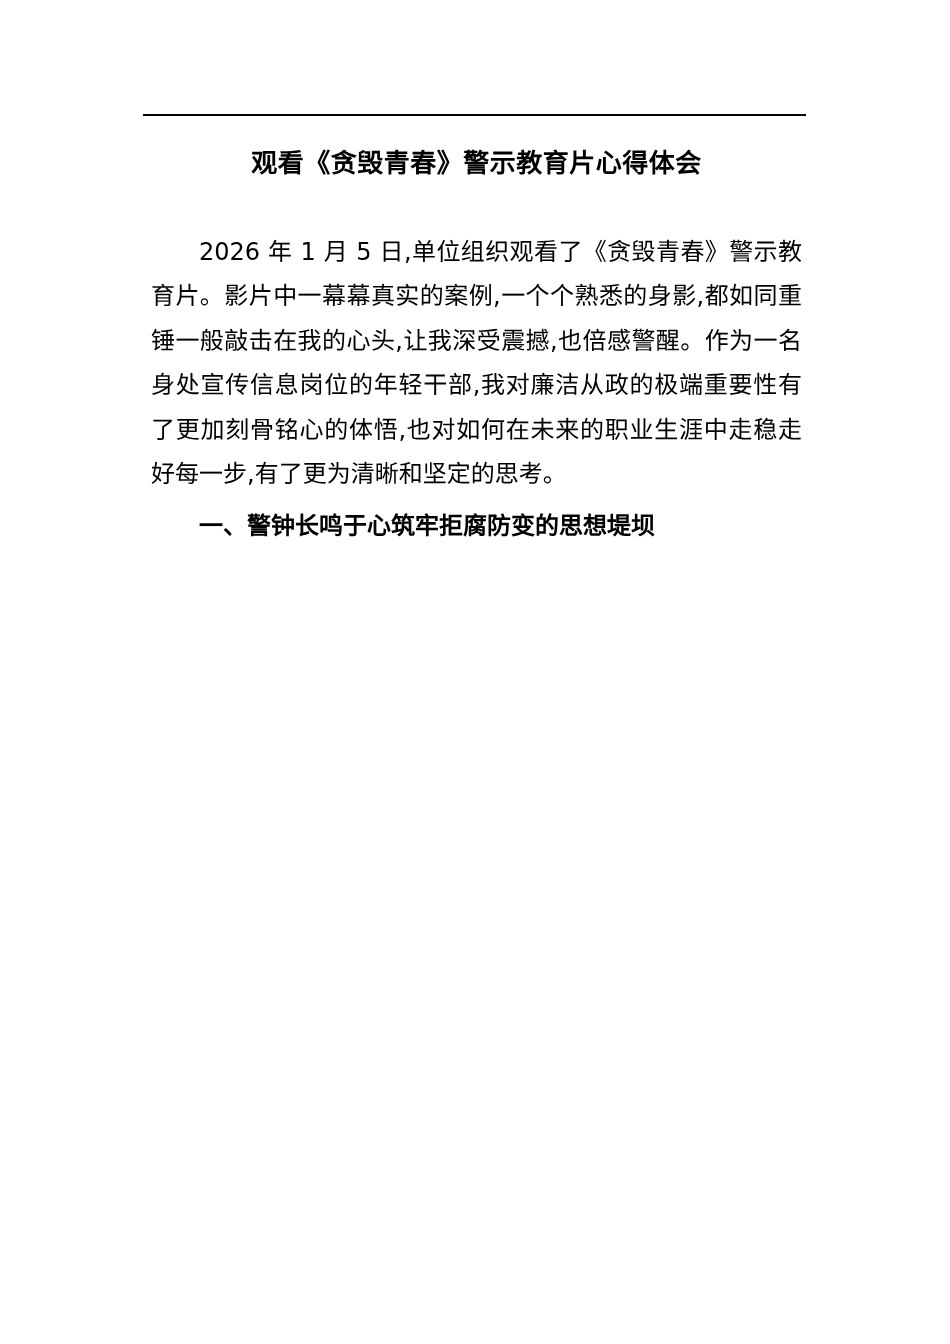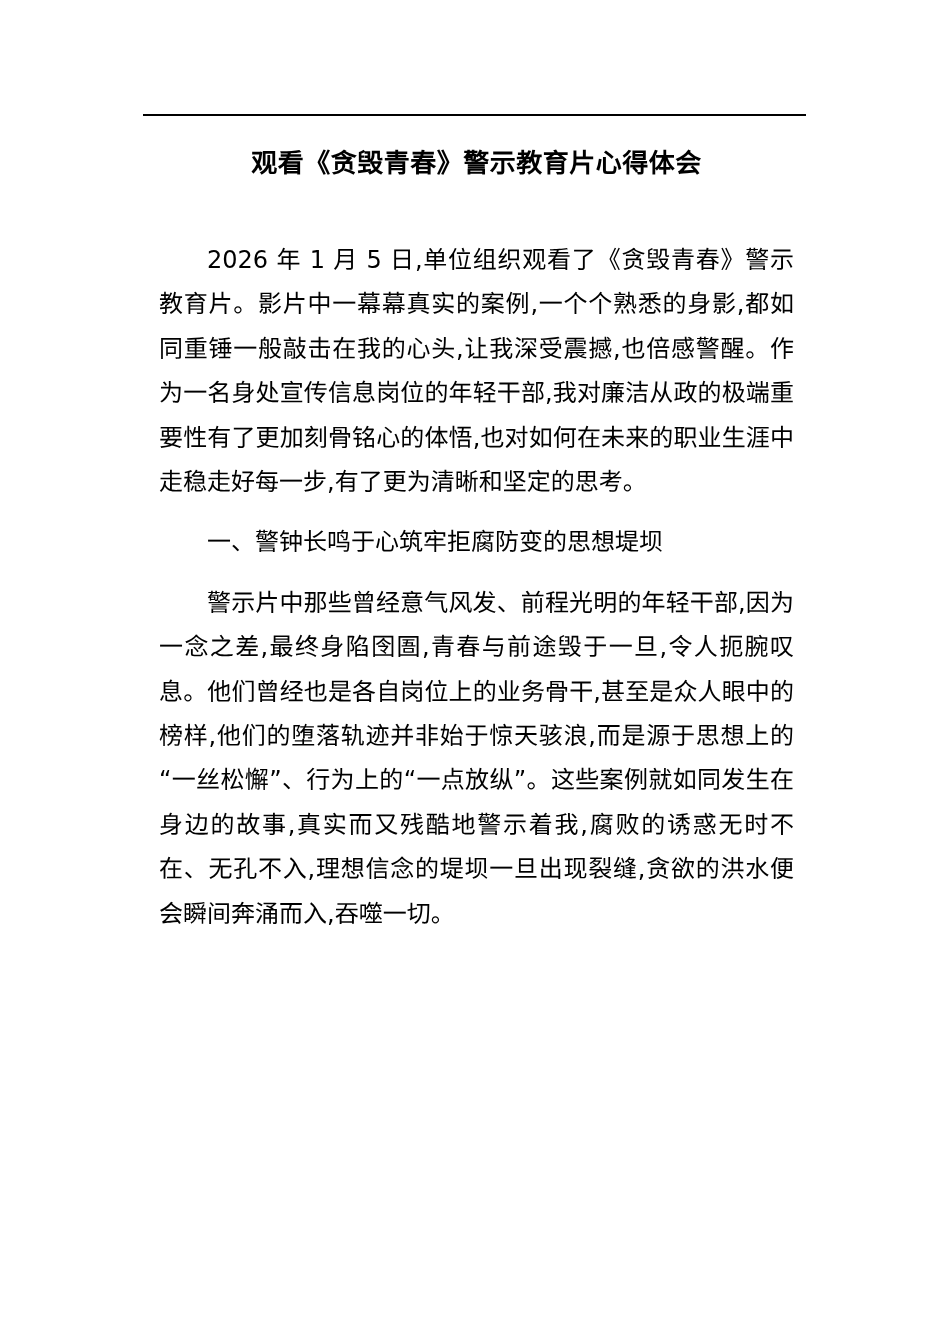--- a/index.html
+++ b/index.html
@@ -49,35 +49,34 @@
     top: 222px;
     width: 667px;
     font-size: 24px;
     line-height: 44.4px;
     text-align: justify;
     text-justify: inter-ideograph;
   }
 
   .doc-body p {
     text-indent: 2em;
-    margin: 16px;
+    margin: 8px;
   }
 
   .section-heading {
-    font-weight: normal; 
+    font-weight: bold; 
   }
 </style>
 </head>
 <body>
 
 <div class="page">
 
   <div class="header-rule"></div>
 
   <h1 class="doc-title">观看《贪毁青春》警示教育片心得体会</h1>
 
   <div class="doc-body">
     <p>2026 年 1 月 5 日,单位组织观看了《贪毁青春》警示教育片。影片中一幕幕真实的案例,一个个熟悉的身影,都如同重锤一般敲击在我的心头,让我深受震撼,也倍感警醒。作为一名身处宣传信息岗位的年轻干部,我对廉洁从政的极端重要性有了更加刻骨铭心的体悟,也对如何在未来的职业生涯中走稳走好每一步,有了更为清晰和坚定的思考。</p>
     <p class="section-heading">一、警钟长鸣于心筑牢拒腐防变的思想堤坝</p>
-    <p>警示片中那些曾经意气风发、前程光明的年轻干部,因为一念之差,最终身陷囹圄,青春与前途毁于一旦,令人扼腕叹息。他们曾经也是各自岗位上的业务骨干,甚至是众人眼中的榜样,他们的堕落轨迹并非始于惊天骇浪,而是源于思想上的“一丝松懈”、行为上的“一点放纵”。这些案例就如同发生在身边的故事,真实而又残酷地警示着我,腐败的诱惑无时不在、无孔不入,理想信念的堤坝一旦出现裂缝,贪欲的洪水便会瞬间奔涌而入,吞噬一切。</p>
   </div>
 
 </div>
 
 </body></html>

